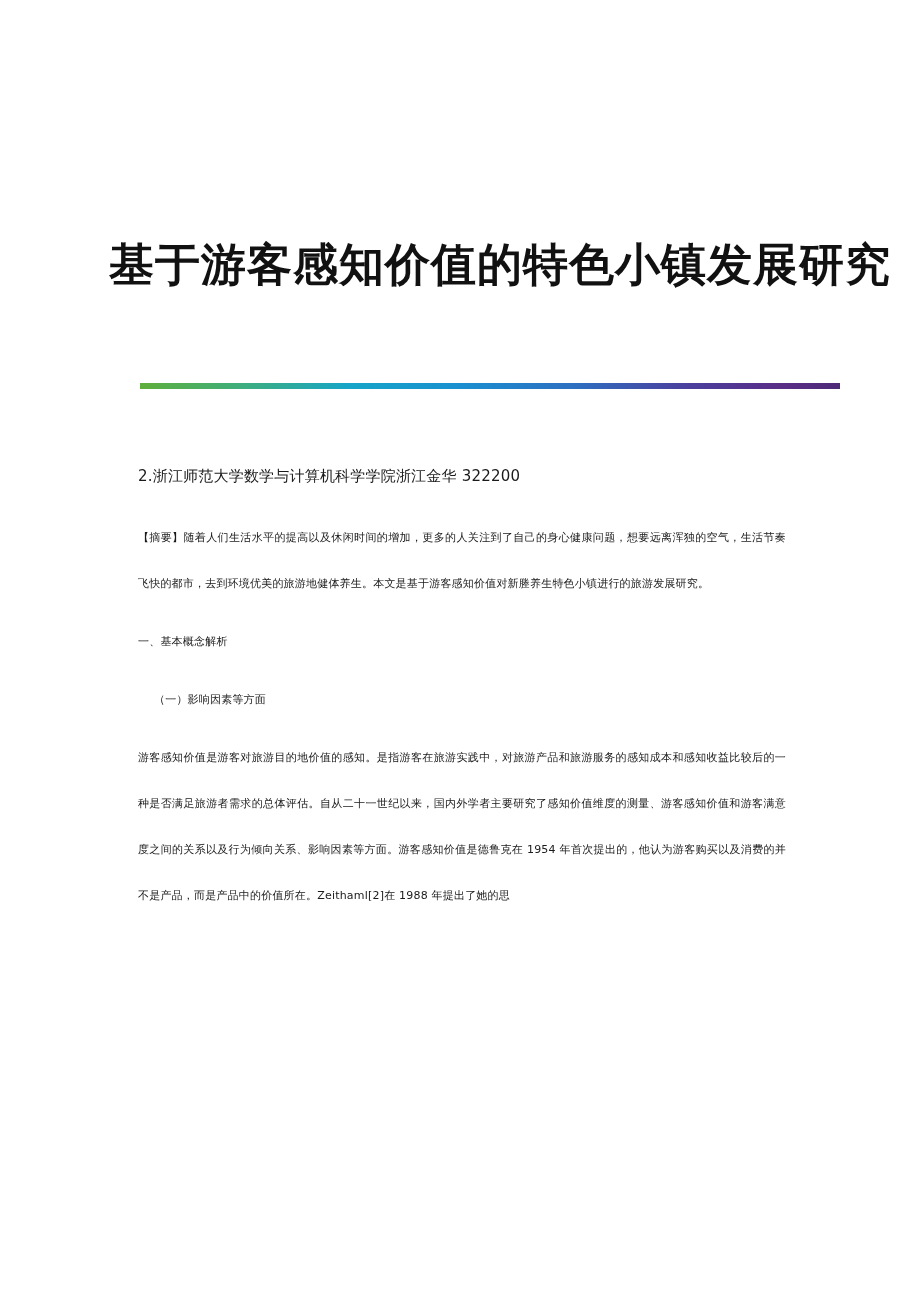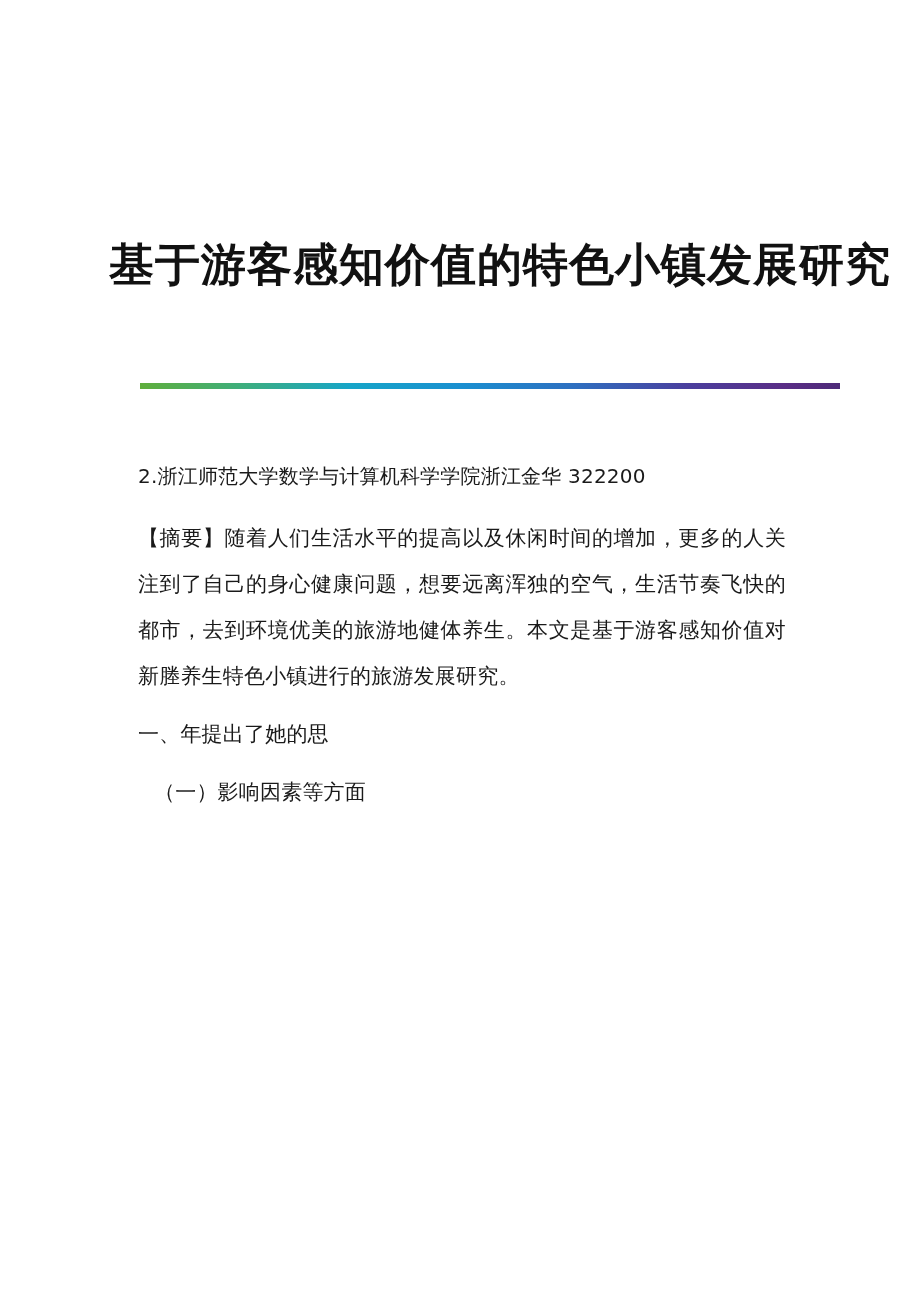--- a/index.html
+++ b/index.html
@@ -54,51 +54,52 @@
        #4d2a78 100%);
   }
   .content {
     position: absolute;
     left: 138px;
     top: 455px;
     width: 648px;
   }
   .p {
     font-family: "DejaVu Sans", "Liberation Sans", sans-serif;
-    font-size: 21px;
+    font-size: 11px;
     line-height: 46px;
     color: #1a1a1a;
     margin: 0 0 12px 0;
     text-align: justify;
     letter-spacing: 0.2px;
   }
   .p.indent {
     text-indent: 16px;
   }
   .affil {
-    font-size: 20px;
+    font-size: 15px;
     line-height: 42px;
     margin-bottom: 18px;
   }
 </style>
 </head>
 <body>
 
 <div class="page">
 
   <h1 class="title">基于游客感知价值的特色小镇发展研究</h1>
 
   <div class="rule"></div>
 
   <div class="content">
 
     <p class="p affil">2.浙江师范大学数学与计算机科学学院浙江金华 322200</p>
 
     <p class="p">【摘要】随着人们生活水平的提高以及休闲时间的增加，更多的人关注到了自己的身心健康问题，想要远离浑独的空气，生活节奏飞快的都市，去到环境优美的旅游地健体养生。本文是基于游客感知价值对新塍养生特色小镇进行的旅游发展研究。</p>
 
 
-    <p class="p">一、年提出了她的思</p>
+    <p class="p">一、基本概念解析</p>
 
     <p class="p indent">（一）影响因素等方面</p>
 
+    <p class="p">游客感知价值是游客对旅游目的地价值的感知。是指游客在旅游实践中，对旅游产品和旅游服务的感知成本和感知收益比较后的一种是否满足旅游者需求的总体评估。自从二十一世纪以来，国内外学者主要研究了感知价值维度的测量、游客感知价值和游客满意度之间的关系以及行为倾向关系、影响因素等方面。游客感知价值是德鲁克在 1954 年首次提出的，他认为游客购买以及消费的并不是产品，而是产品中的价值所在。Zeithaml[2]在 1988 年提出了她的思</p>
 
   </div>
 </div>
 
 </body></html>

